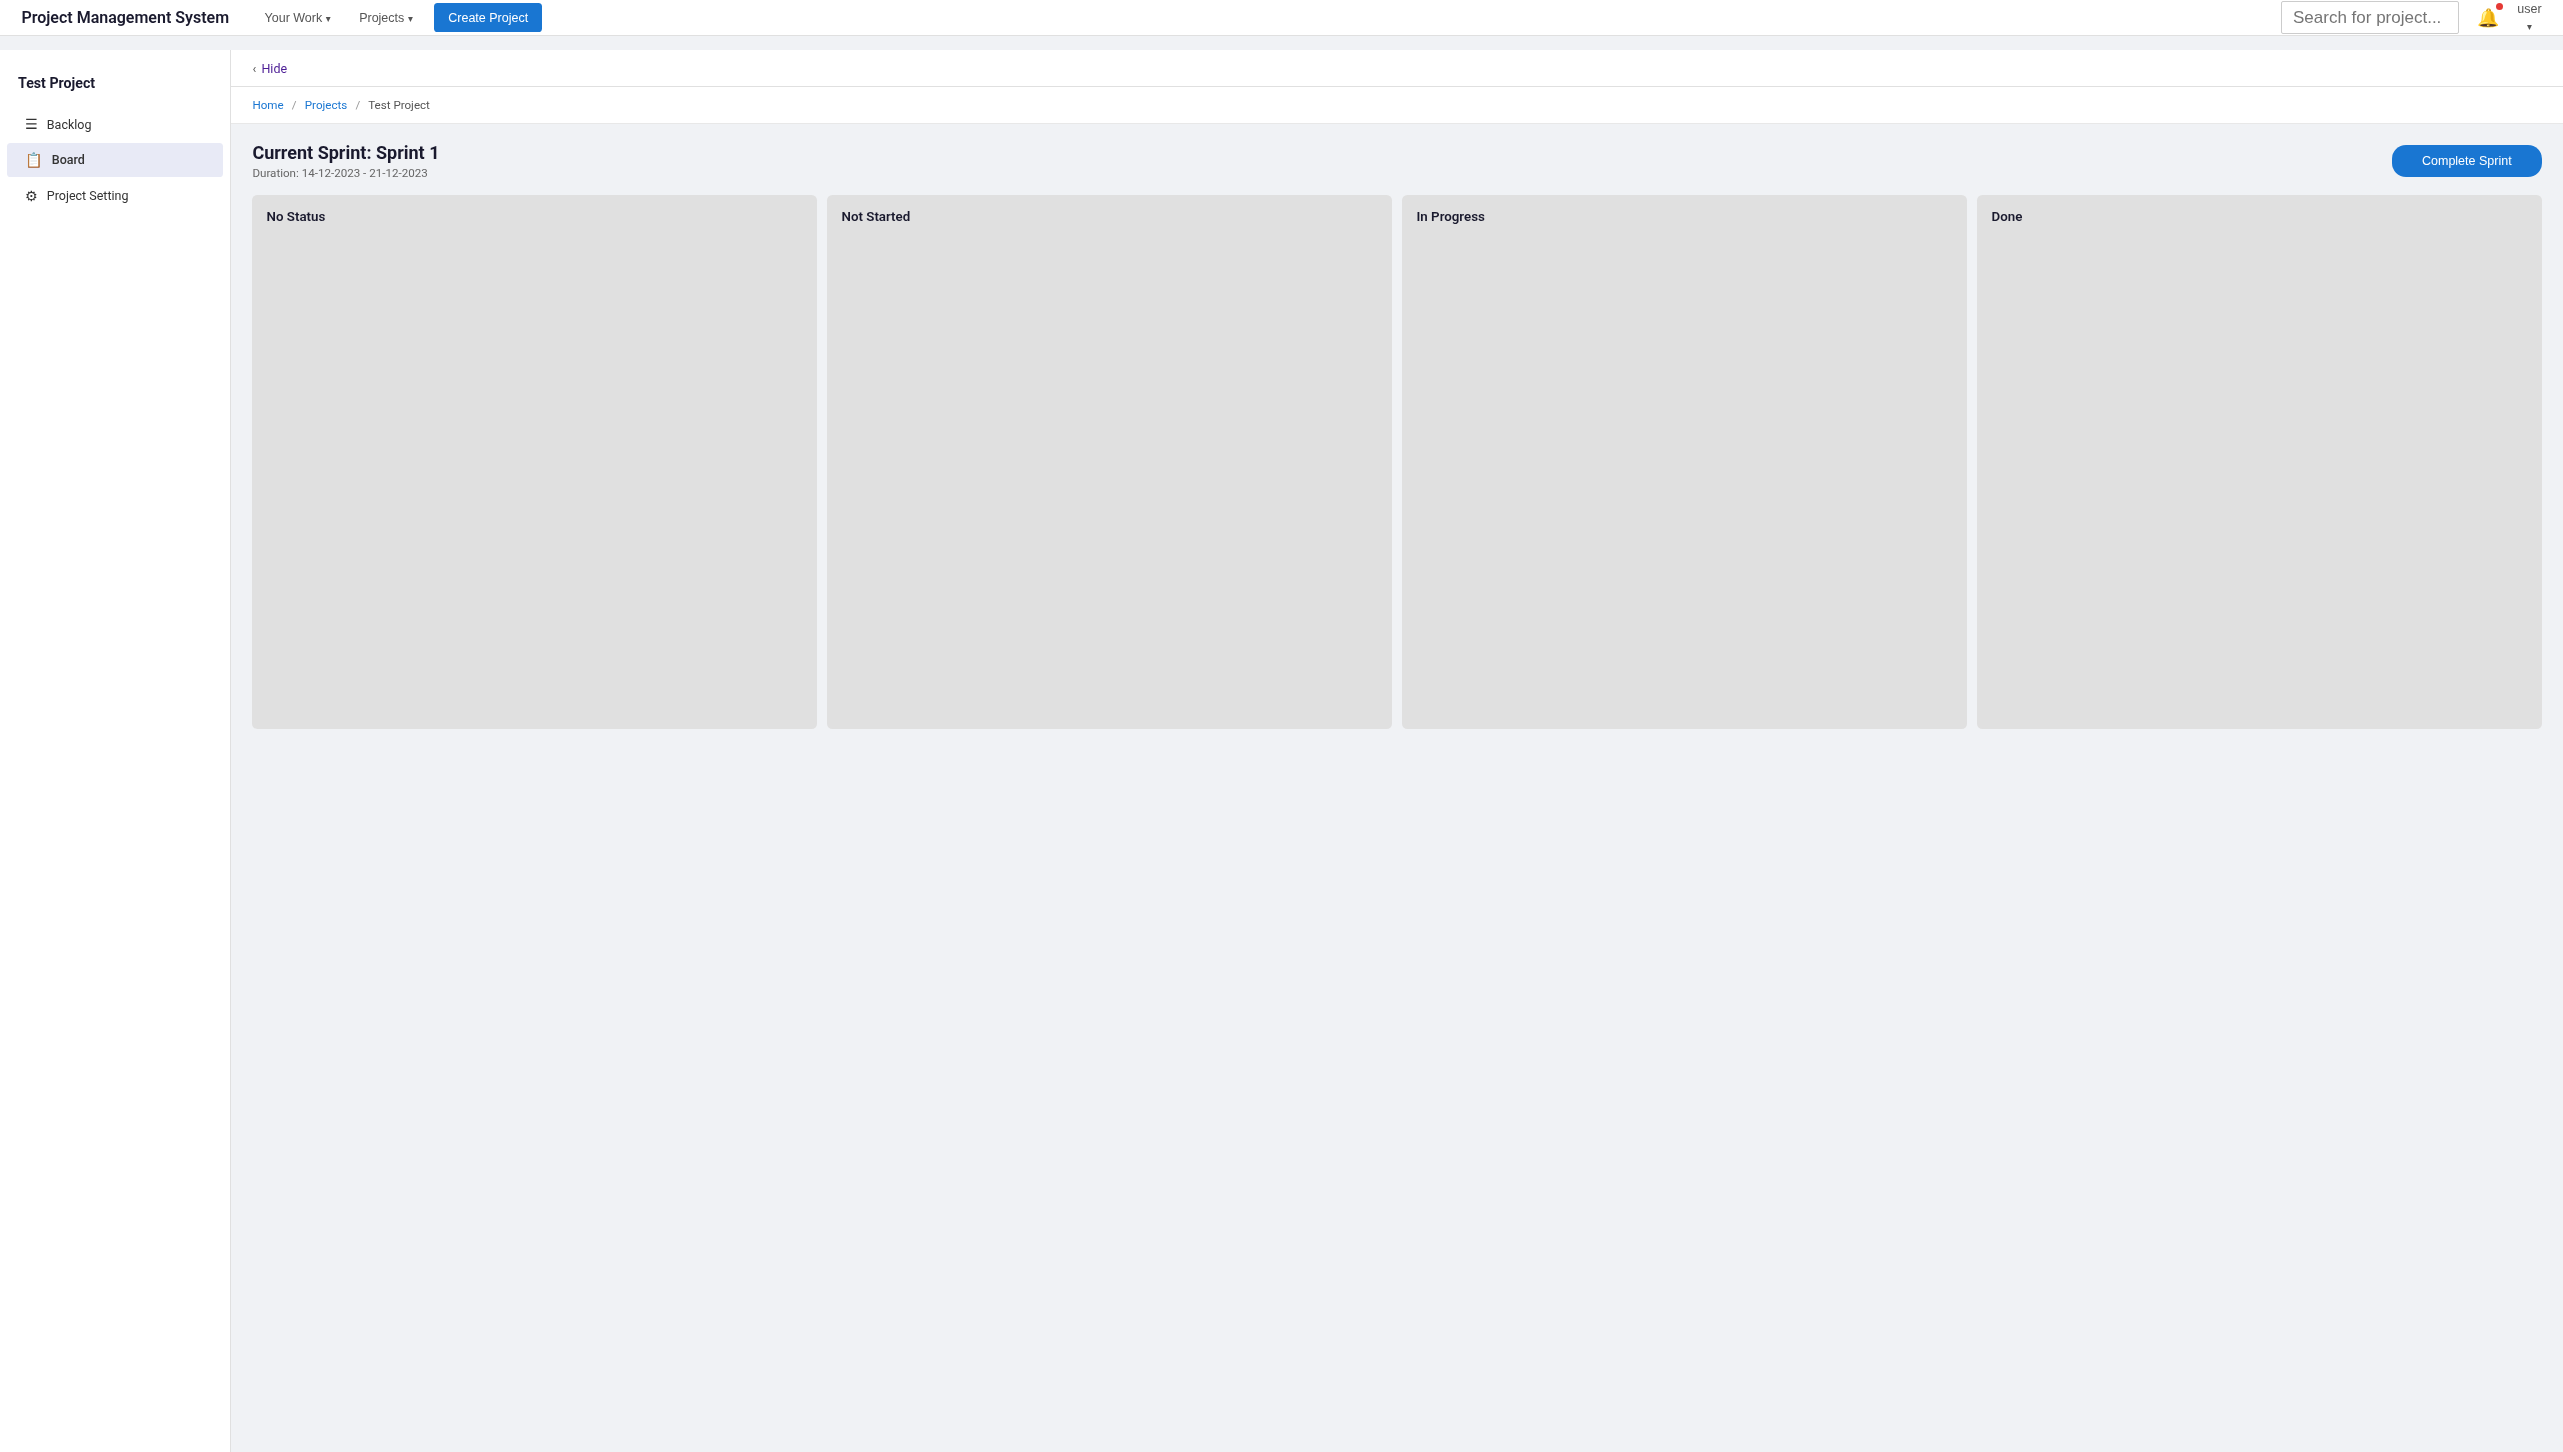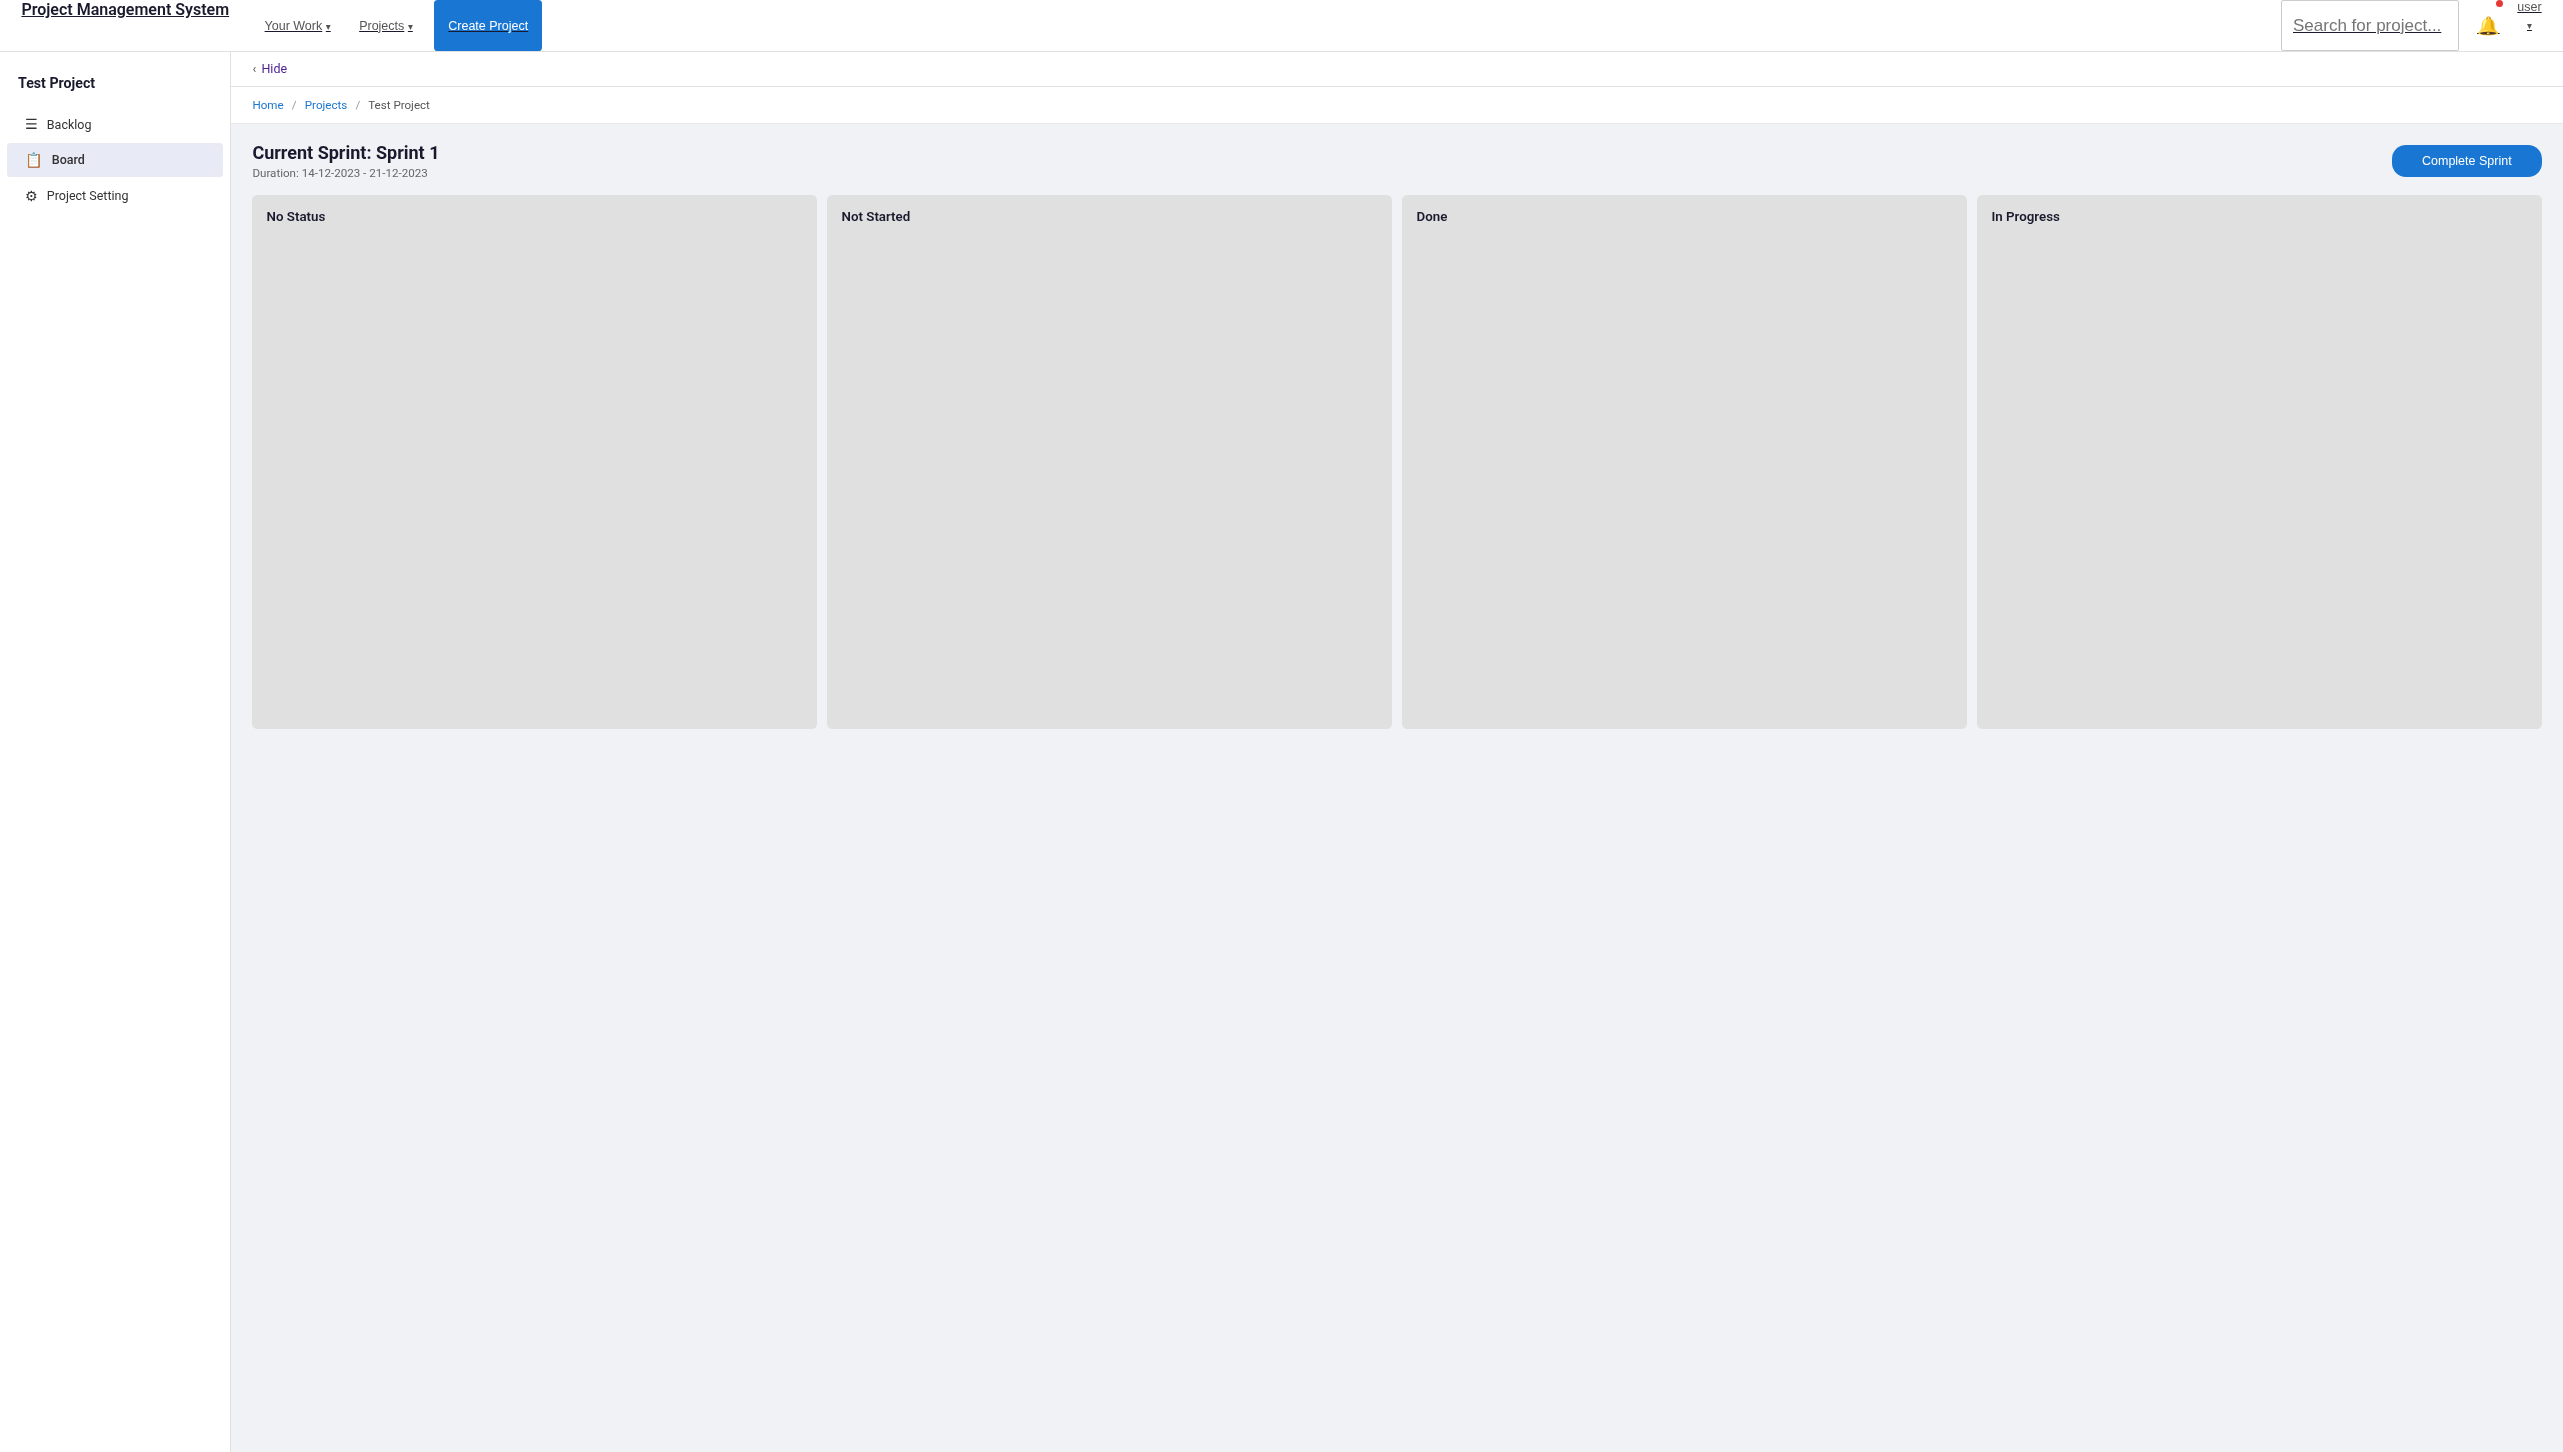--- a/index.html
+++ b/index.html
@@ -1,29 +1,29 @@
 <!DOCTYPE html>
 <html style="font-size:14.2px"><head>
   <meta charset="utf-8">
   <style>
     * { box-sizing: border-box; margin: 0; padding: 0; }
     body { font-family: -apple-system, BlinkMacSystemFont, 'Segoe UI', Roboto, sans-serif; background: #f0f2f5; color: #1a1a2e; font-size: 12.5px; }
 
     
     .navbar {
       display: flex;
+      align-items: center;
       background: #ffffff;
       padding: 0 21.4px;
-      height: 52px;
+      height: 36px;
       border-bottom: 0.9px solid #e0e0e0;
       gap: 14.2px;
       position: fixed;
       top: 0; left: 0; right: 0;
       z-index: 100;
-      text-decoration: underline;
     }
     .navbar-brand {
       font-size: 16px;
       font-weight: 600;
       color: #1a1a2e;
       margin-right: 14.2px;
       white-space: nowrap;
     }
     .nav-btn {
       background: none;
@@ -300,23 +300,23 @@
 
       <div class="board-column">
         <div class="column-title">No Status</div>
       </div>
 
       <div class="board-column">
         <div class="column-title">Not Started</div>
       </div>
 
       <div class="board-column">
+        <div class="column-title">In Progress</div>
+      </div>
+
+      <div class="board-column">
         <div class="column-title">Done</div>
-      </div>
-
-      <div class="board-column">
-        <div class="column-title">In Progress</div>
       </div>
 
     </div>
   </main>
 </div>
 
 
 </body></html>

